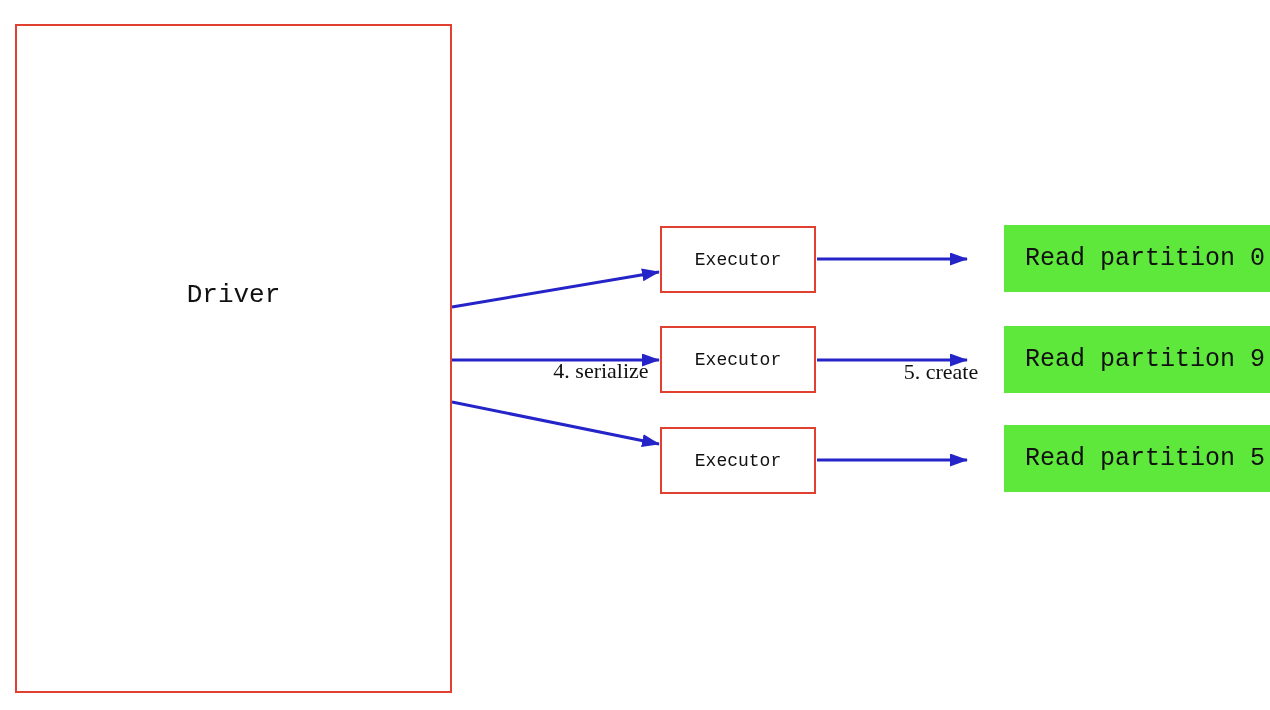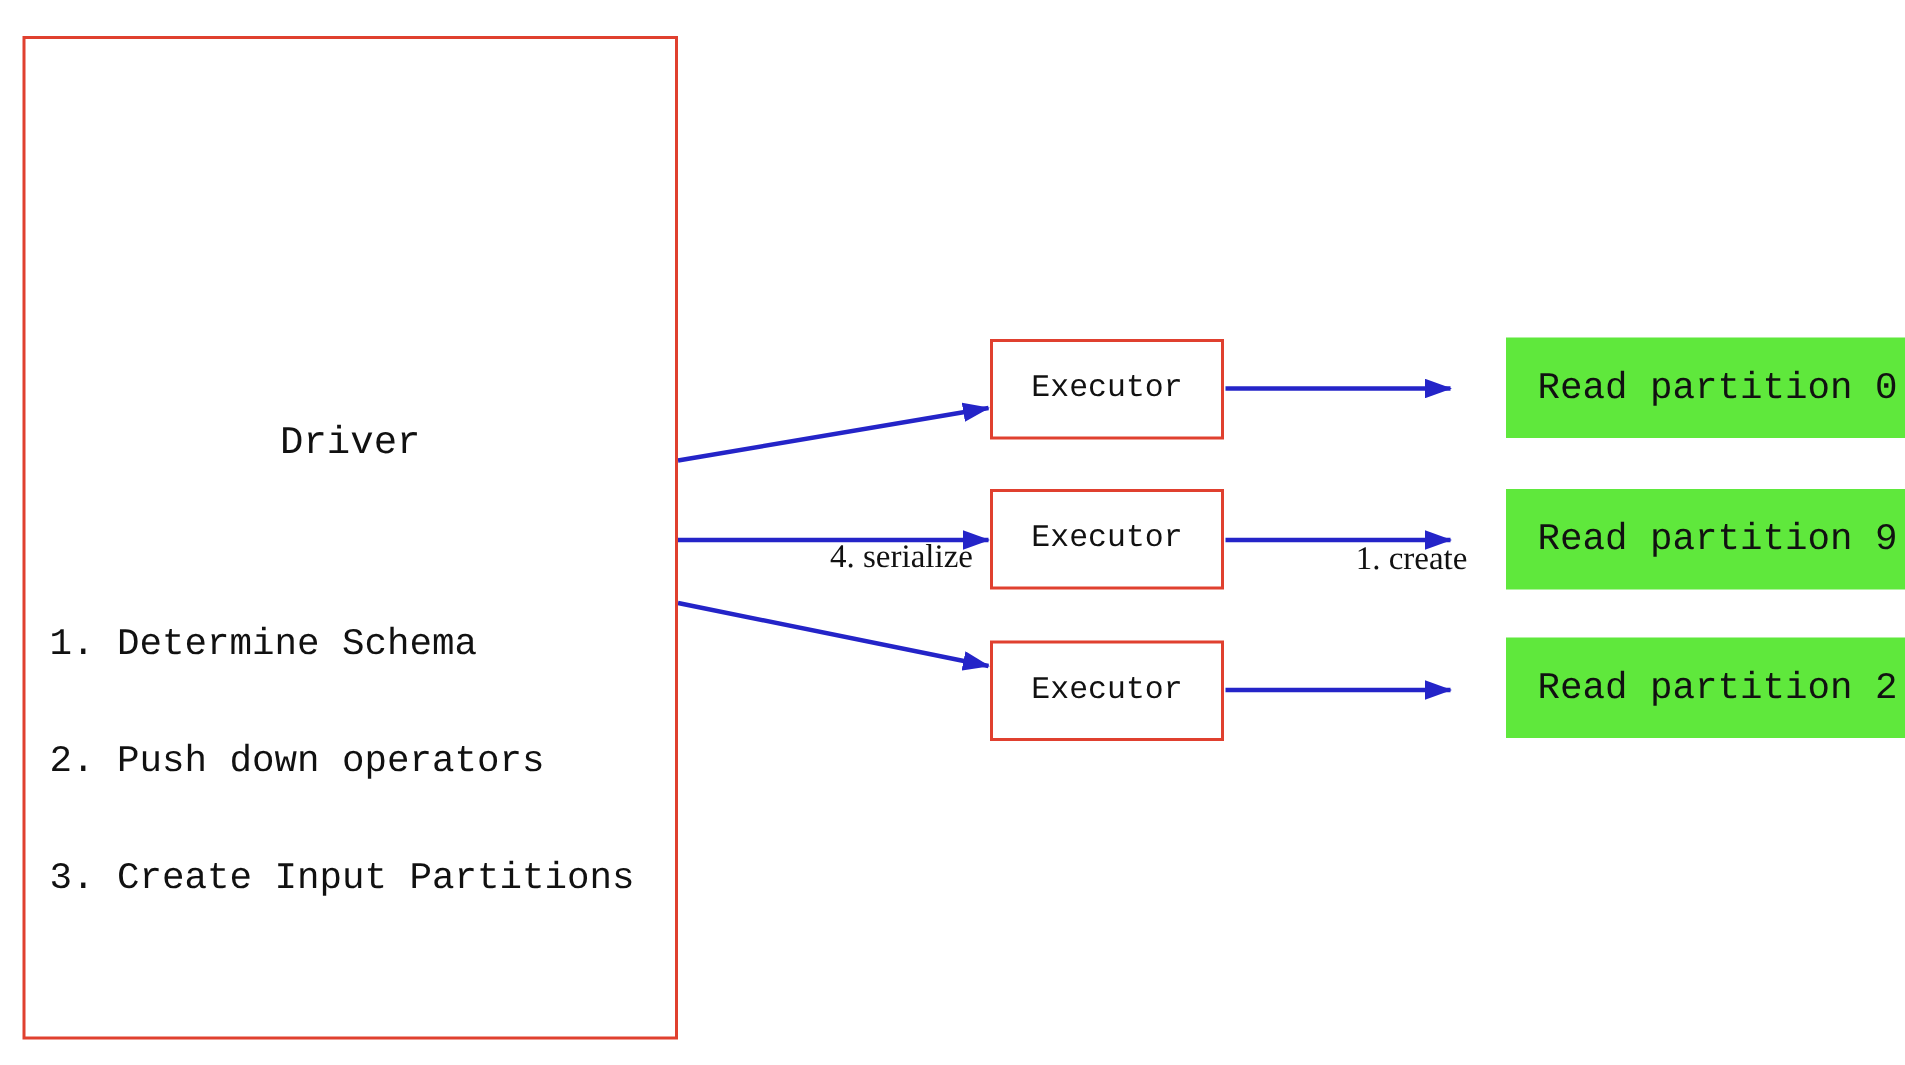--- a/index.html
+++ b/index.html
@@ -52,21 +52,21 @@
     line-height: 26px;
     color: var(--text-black);
     white-space: pre;
   }
   .executor-box {
     left: 660px;
     width: 156px; height: 67px;
     display: flex;
     align-items: center;
     justify-content: center;
-    font-size: 21px;
+    font-size: 18px;
     color: var(--text-black);
     white-space: pre;
   }
   .executor-1 { top: 226px; }
   .executor-2 { top: 326px; }
   .executor-3 { top: 427px; }
   .partition-box {
     position: absolute;
     left: 1004px;
     width: 282px; height: 67px;
@@ -113,47 +113,42 @@
     <line class="arrow-line" x1="452" y1="307" x2="659" y2="272" marker-end="url(#arrowhead)"></line>
     <line class="arrow-line" x1="452" y1="360" x2="659" y2="360" marker-end="url(#arrowhead)"></line>
     <line class="arrow-line" x1="452" y1="402" x2="659" y2="444" marker-end="url(#arrowhead)"></line>
     <line class="arrow-line" x1="817" y1="259" x2="967" y2="259" marker-end="url(#arrowhead)"></line>
     <line class="arrow-line" x1="817" y1="360" x2="967" y2="360" marker-end="url(#arrowhead)"></line>
     <line class="arrow-line" x1="817" y1="460" x2="967" y2="460" marker-end="url(#arrowhead)"></line>
   </svg>
 
   <div class="box driver-box">
     <div class="driver-title">Driver</div>
-    <div class="driver-steps">
-      <div>1. Determine Schema</div>
-      <div>2. Push down operators</div>
-      <div>3. Create Input Partitions</div>
-    </div>
   </div>
 
   <div class="box executor-box executor-1">
     <span>Executor</span>
   </div>
   <div class="box executor-box executor-2">
     <span>Executor</span>
   </div>
   <div class="box executor-box executor-3">
     <span>Executor</span>
   </div>
 
   <div class="partition-box partition-0">
     <span>Read partition 0</span>
   </div>
   <div class="partition-box partition-1">
     <span>Read partition 9</span>
   </div>
   <div class="partition-box partition-2">
-    <span>Read partition 2</span>
+    <span>Read partition 5</span>
   </div>
 
   <div class="edge-label edge-label-serialize">
     <div>4. serialize</div>
   </div>
   <div class="edge-label edge-label-create-reader">
-    <div>1. create</div>
+    <div>5. create</div>
   </div>
 
 </div>
 
 </body></html>

